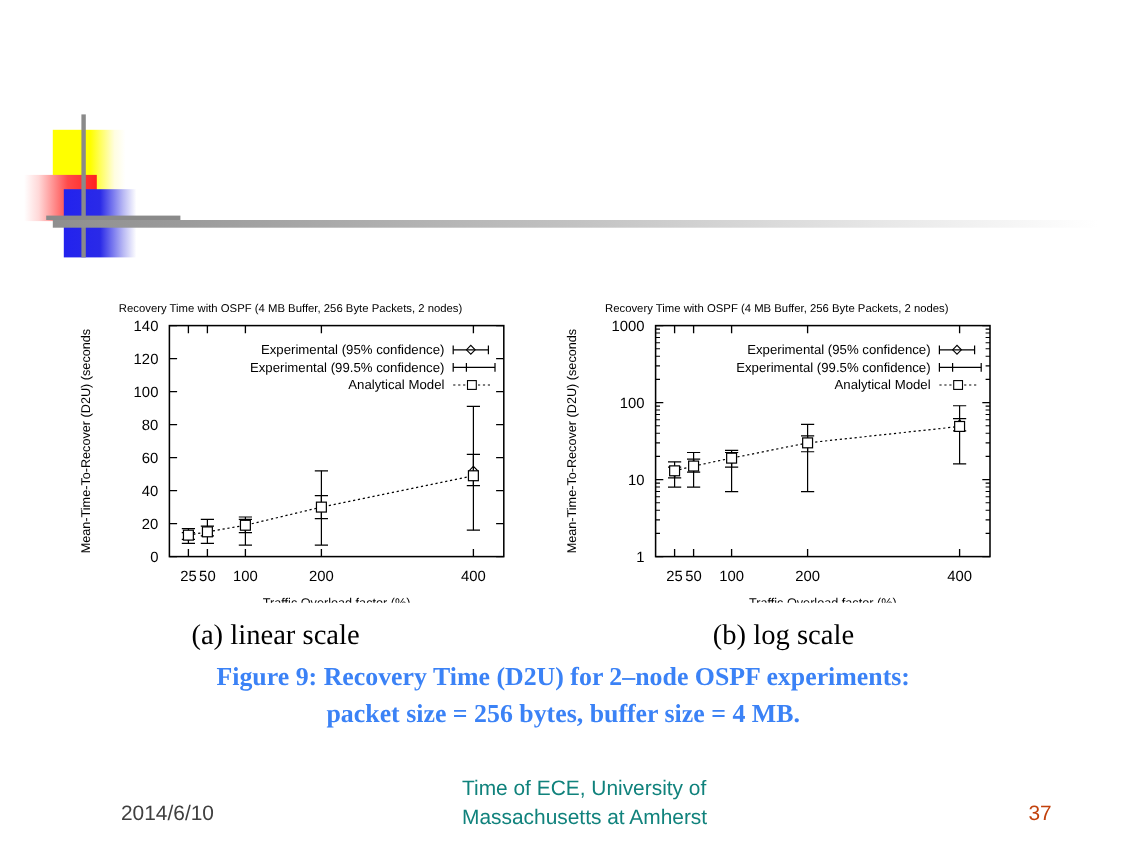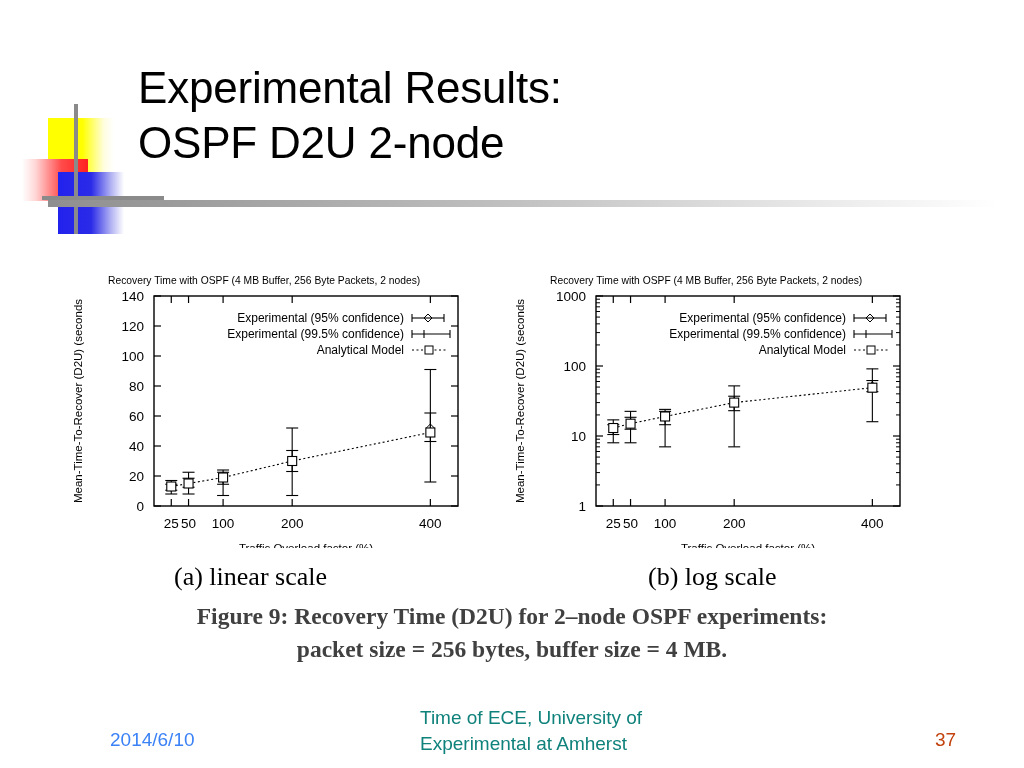--- a/index.html
+++ b/index.html
@@ -44,46 +44,42 @@
 
   .scale-caps{position:relative;height:40px;margin-top:14px;}
   .scale-cap{position:absolute;top:0;font-family:"Liberation Serif",serif;
     font-size:26px;color:#000;font-weight:400;}
   .scale-cap.a{left:118px;}
   .scale-cap.b{left:592px;}
 
   .fig-caption{
     position:absolute;left:0;top:352px;width:912px;text-align:center;
     font-family:"Liberation Serif",serif;font-weight:bold;font-size:23.5px;
-    line-height:1.42;color:#404040;
+    line-height:1.42;color:#3b82f6;
   }
 
   
-  .footer-date{position:absolute;left:110px;top:729px;font-size:19px;color:#3b82f6;}
+  .footer-date{position:absolute;left:110px;top:729px;font-size:19px;color:#404040;}
   .footer-center{position:absolute;left:420px;top:705px;width:300px;
     font-size:19px;color:#10827c;line-height:1.35;}
   .footer-page{position:absolute;left:935px;top:729px;font-size:19px;color:#c2410c;}
 </style>
 </head>
 <body>
 
 <div id="slide">
 
   <div class="logo">
     <div class="sq-yellow"></div>
     <div class="sq-red"></div>
     <div class="sq-blue"></div>
     <div class="cross-v"></div>
     <div class="cross-h"></div>
   </div>
 
-  <div class="title">
-    <div class="title-line">Experimental Results:</div>
-    <div class="title-line">OSPF D2U 2-node</div>
-  </div>
 
   <div class="divider"></div>
 
   <div class="figure">
 
     <div class="charts-row">
       <div class="chart-wrap left">
         <svg class="chart-svg" id="svg-linear" width="450" height="300" viewBox="0 0 450 300">
             <text x="48" y="36" font-family="&quot;Liberation Sans&quot;, sans-serif" font-size="10.3" fill="#000" text-anchor="start">Recovery Time with OSPF (4 MB Buffer, 256 Byte Packets, 2 nodes)</text>
             <text x="22" y="153" font-family="&quot;Liberation Sans&quot;, sans-serif" font-size="11.5" fill="#000" text-anchor="middle" transform="rotate(-90 22 153)">Mean-Time-To-Recover (D2U) (seconds</text>
@@ -354,17 +350,17 @@
 
     <div class="fig-caption">
       <div>Figure 9: Recovery Time (D2U) for 2–node OSPF experiments:</div>
       <div>packet size = 256 bytes, buffer size = 4 MB.</div>
     </div>
   </div>
 
   <div class="footer-date">2014/6/10</div>
   <div class="footer-center">
     <div>Time of ECE, University of</div>
-    <div>Experimental at Amherst</div>
+    <div>Massachusetts at Amherst</div>
   </div>
   <div class="footer-page">37</div>
 
 </div>
 
 </body></html>

